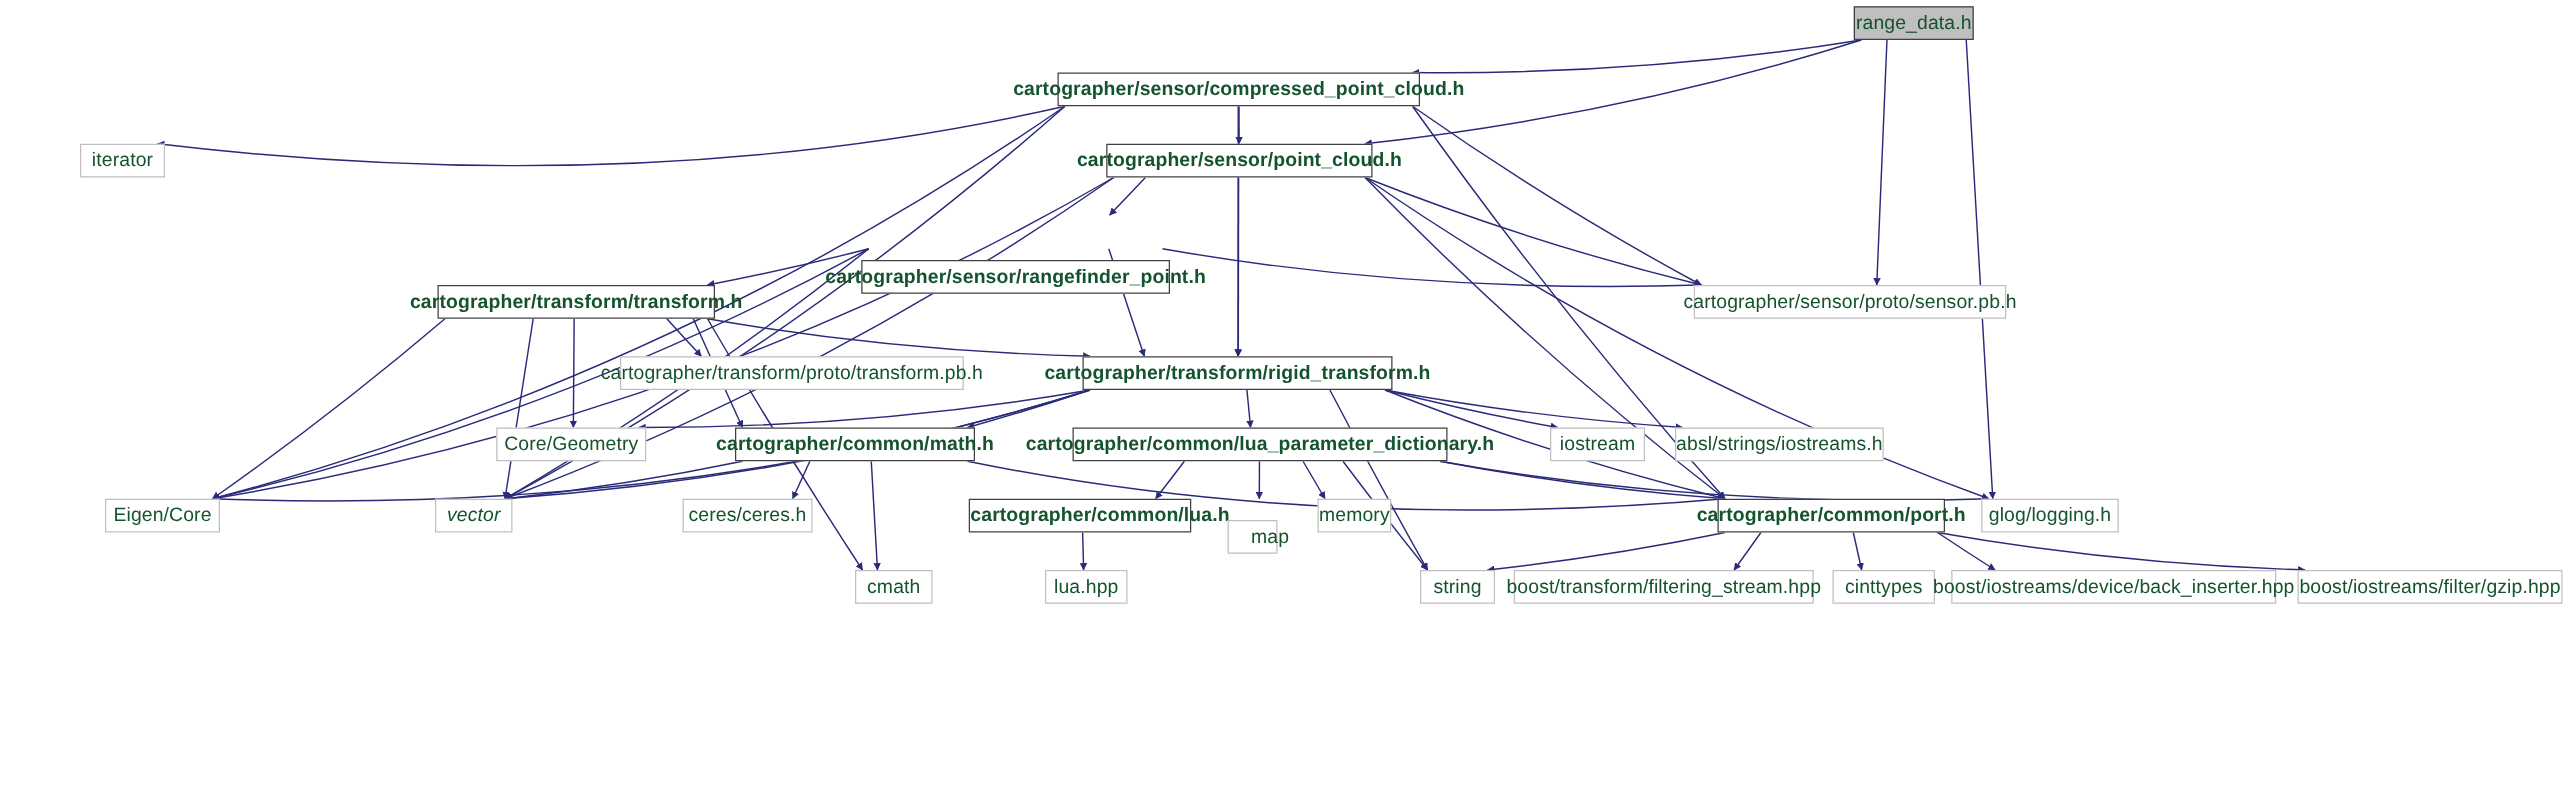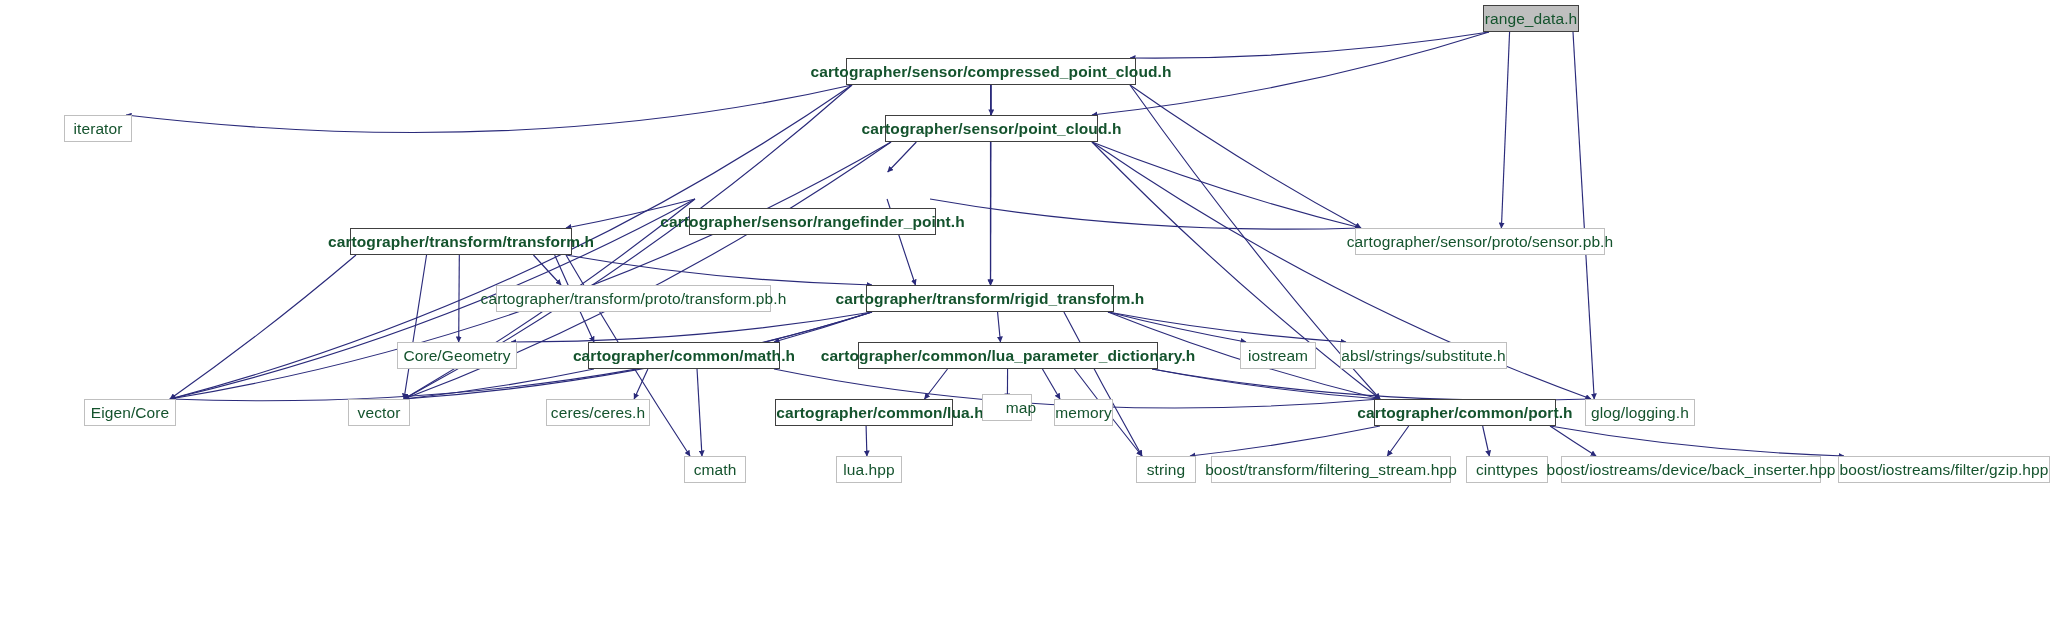--- a/index.html
+++ b/index.html
@@ -151,35 +151,35 @@
       <div class="node strong" style="left: 588px; top: 342px; width: 192px;">
         <span class="label">cartographer/common/math.h</span>
       </div>
       <div class="node strong" style="left: 858px; top: 342px; width: 300px;">
         <span class="label">cartographer/common/lua_parameter_dictionary.h</span>
       </div>
       <div class="node" style="left: 1240px; top: 342px; width: 76px;">
         <span class="label">iostream</span>
       </div>
       <div class="node" style="left: 1340px; top: 342px; width: 167px;">
-        <span class="label">absl/strings/substitute.h</span>
+        <span class="label">absl/strings/iostreams.h</span>
       </div>
       <div class="node" style="left: 84px; top: 399px; width: 92px;">
         <span class="label">Eigen/Core</span>
       </div>
-      <div class="node" style="left: 348px; top: 399px; width: 62px;">
+      <div class="node" style="left: 348px; top: 399px; width: 62px; font-style: italic;">
         <span class="label">vector</span>
       </div>
       <div class="node" style="left: 546px; top: 399px; width: 104px;">
         <span class="label">ceres/ceres.h</span>
       </div>
       <div class="node strong" style="left: 775px; top: 399px; width: 178px; padding-left: 32px;">
         <span class="label">cartographer/common/lua.h</span>
       </div>
-      <div class="node" style="left: 982px; top: 394px; width: 50px; padding-left: 28px;">
+      <div class="node" style="left: 982px; top: 416px; width: 40px; padding-left: 28px;">
         <span class="label">map</span>
       </div>
       <div class="node" style="left: 1054px; top: 399px; width: 59px;">
         <span class="label">memory</span>
       </div>
       <div class="node strong" style="left: 1374px; top: 399px; width: 182px;">
         <span class="label">cartographer/common/port.h</span>
       </div>
       <div class="node" style="left: 1585px; top: 399px; width: 110px;">
         <span class="label">glog/logging.h</span>

